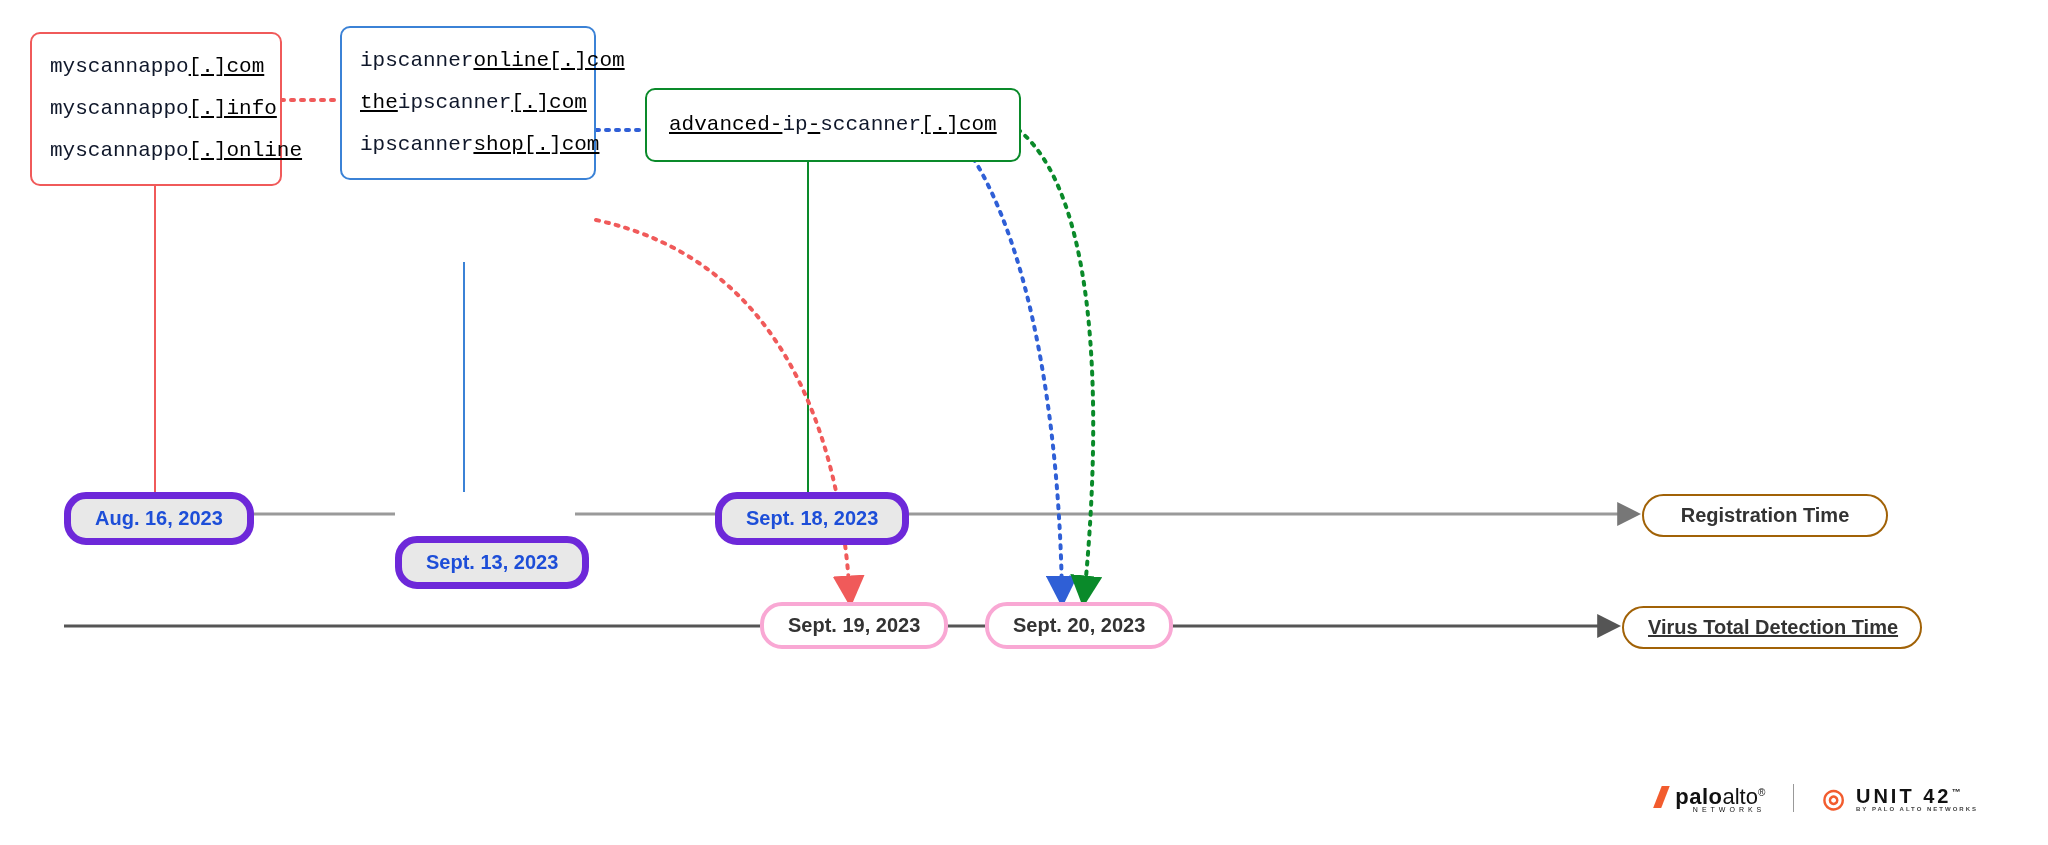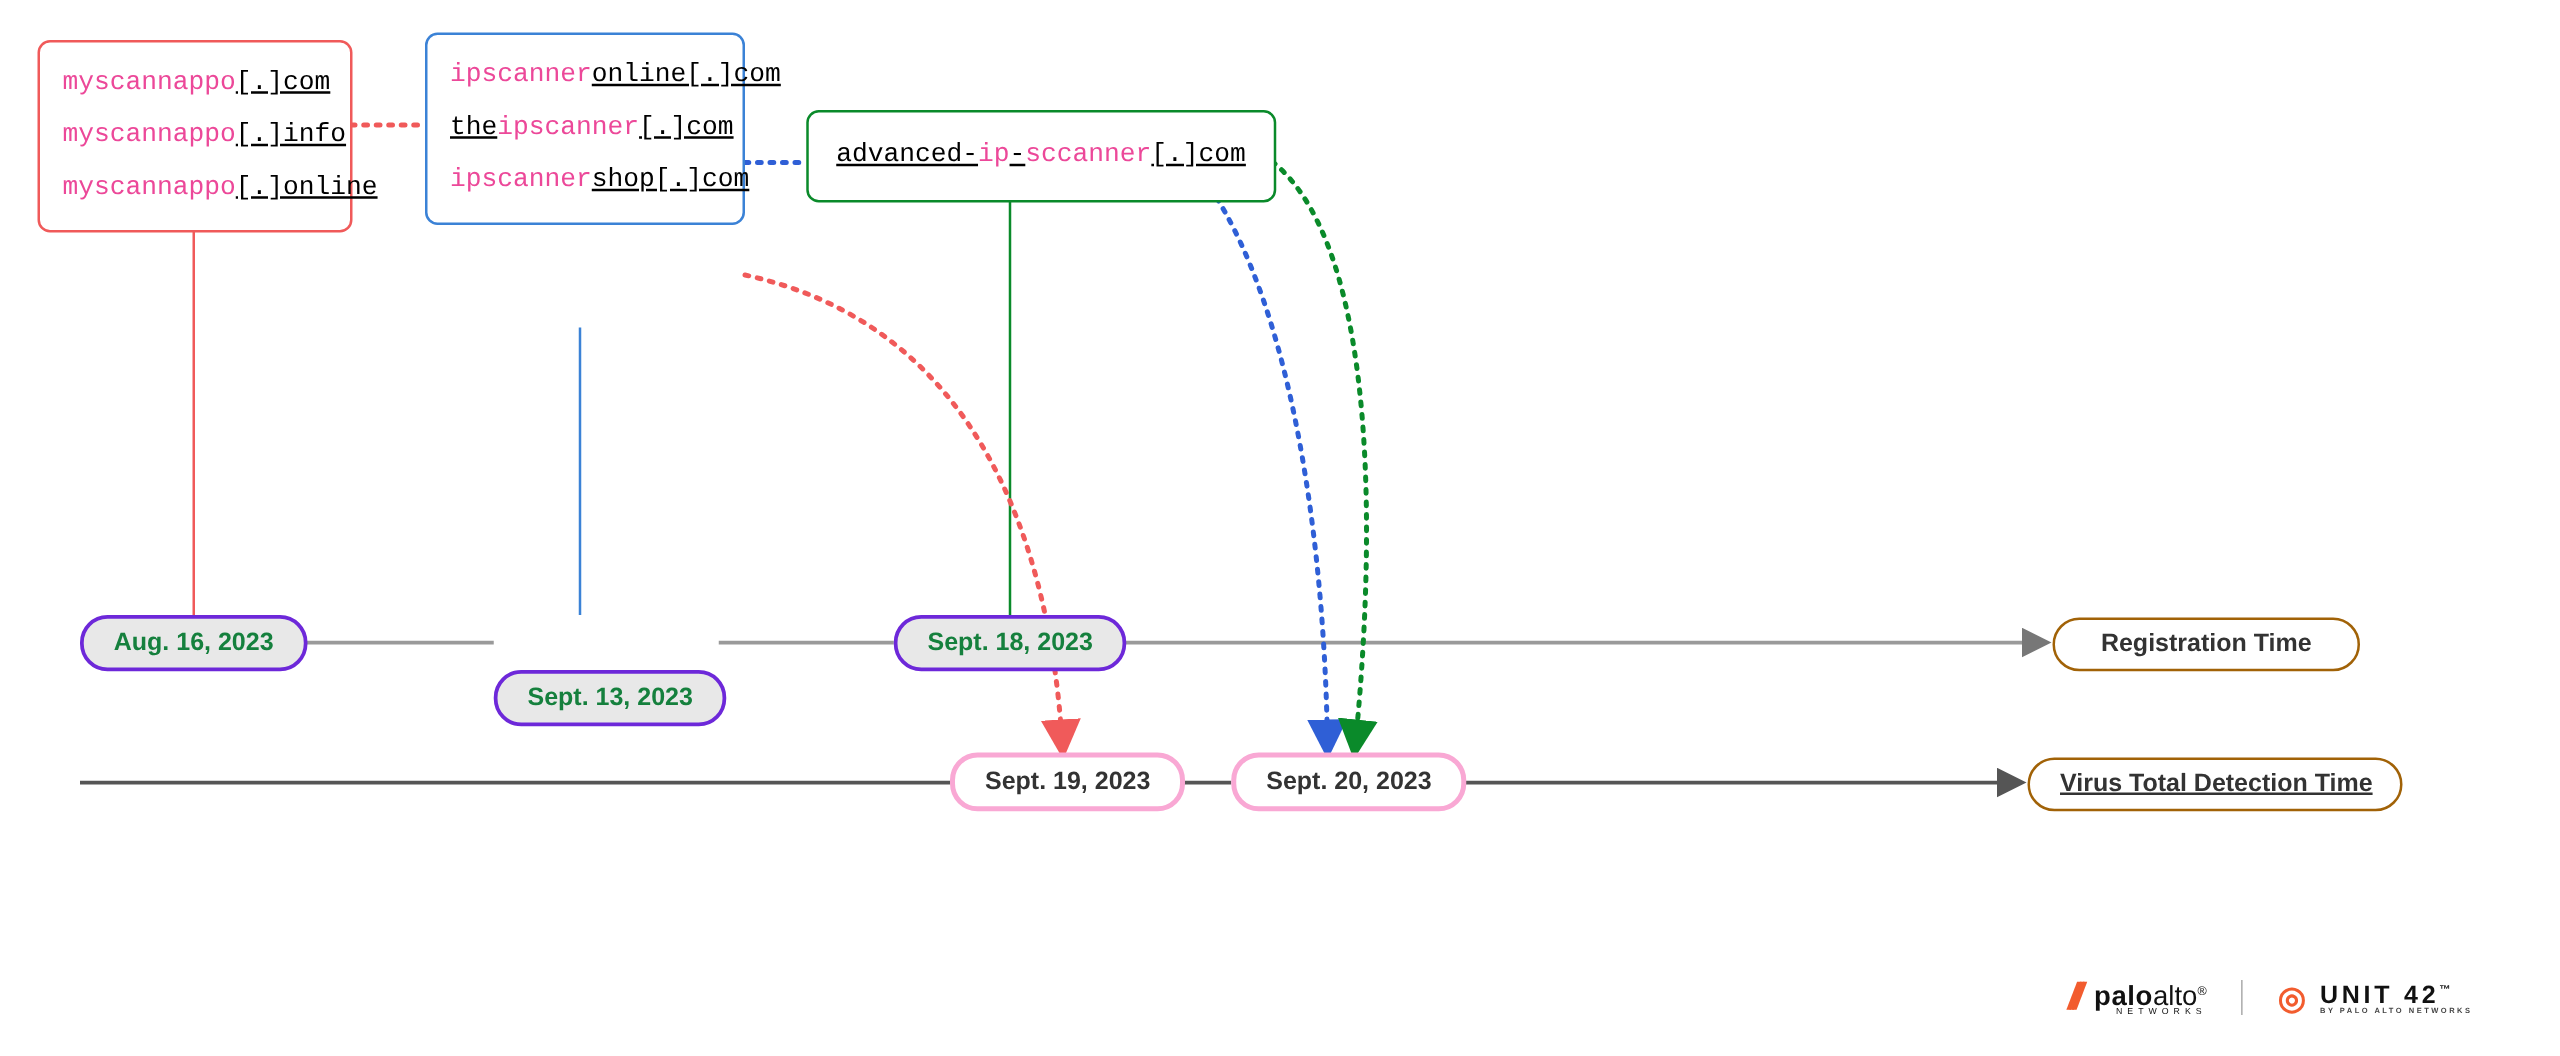--- a/index.html
+++ b/index.html
@@ -5,30 +5,30 @@
     * { box-sizing: border-box; margin: 0; padding: 0; }
     body {
       width: 2048px; height: 845px;
       font-family: 'Courier New', Courier, monospace;
       background: #fff; position: relative;
     }
     .domain-box { position: absolute; border: 2px solid; border-radius: 10px; padding: 12px 18px; background: #fff; font-size: 21px; line-height: 2; }
     .box-red { border-color: #f05a5a; color: #000; }
     .box-blue { border-color: #3b82d6; color: #000; }
     .box-green { border-color: #0a8a2a; color: #000; }
-    .hl-red { color: #ec4899; }
+    .hl-red { color: #0f172a; }
     .plain { color: #000; text-decoration: underline; }
 
     .date-pill, .label-pill {
       position: absolute; border-radius: 22px;
       font-family: Arial, 'Helvetica Neue', sans-serif;
       font-weight: 700; font-size: 20px; background: #fff;
       padding: 8px 24px; display: inline-block; white-space: nowrap;
     }
-    .pill-grey { background: #e8e8e8; border: 3px solid #6d28d9; color: #15803d; }
+    .pill-grey { background: #e8e8e8; border: 7px solid #6d28d9; color: #1d4ed8; }
     .pill-red  { background: #fff;    border: 4px solid #f9a8d4; color: #333; }
     .pill-label{ background: #fff;    border: 2px solid #a16207;    color: #333; font-weight: 700; }
 
     svg.overlay { position: absolute; inset: 0; width: 2048px; height: 845px; pointer-events: none; }
 
     .footer { position: absolute; right: 70px; bottom: 30px; display: flex; align-items: center; gap: 28px; font-family: Arial, sans-serif; }
     .footer .sep { width: 1px; height: 28px; background: #999; }
     .brand-pa { display: flex; align-items: center; gap: 8px; font-size: 22px; font-weight: 400; color: #111; }
     .brand-pa b { font-weight: 900; letter-spacing: 0.5px; }
     .brand-pa .slashes { color: #f25c2e; font-size: 30px; font-style: italic; letter-spacing: -6px; font-weight: 900; margin-right: 6px; }

